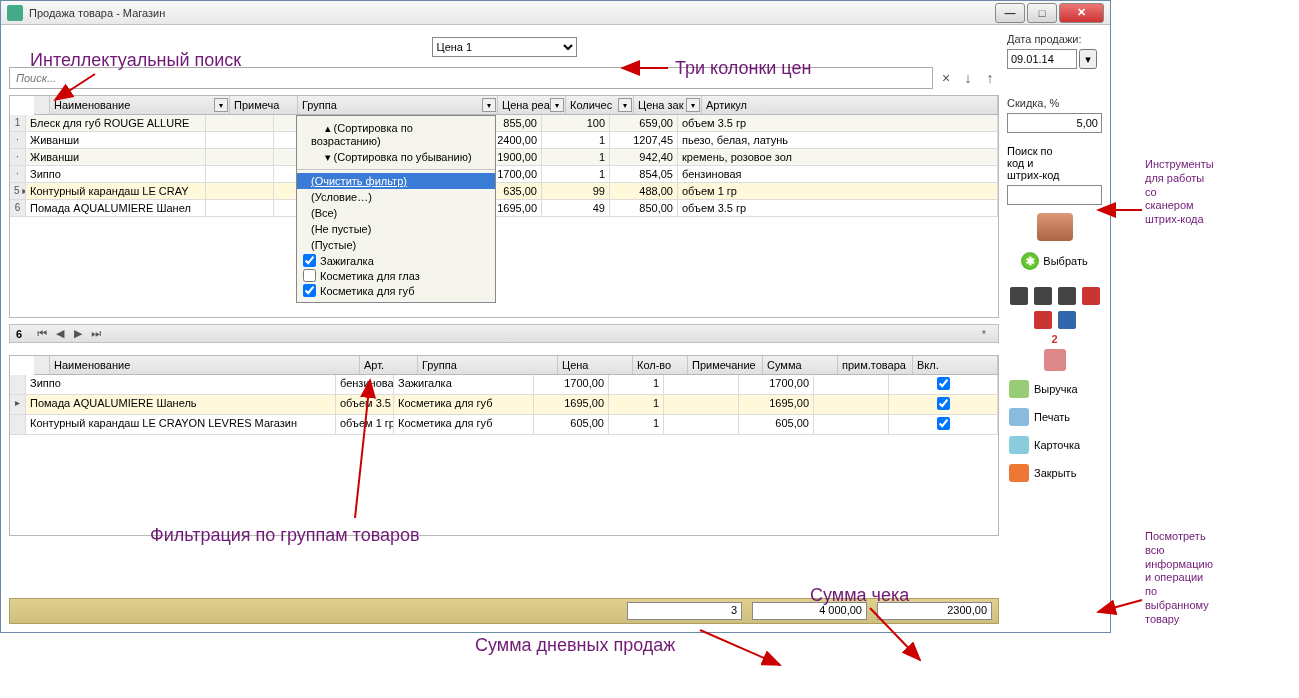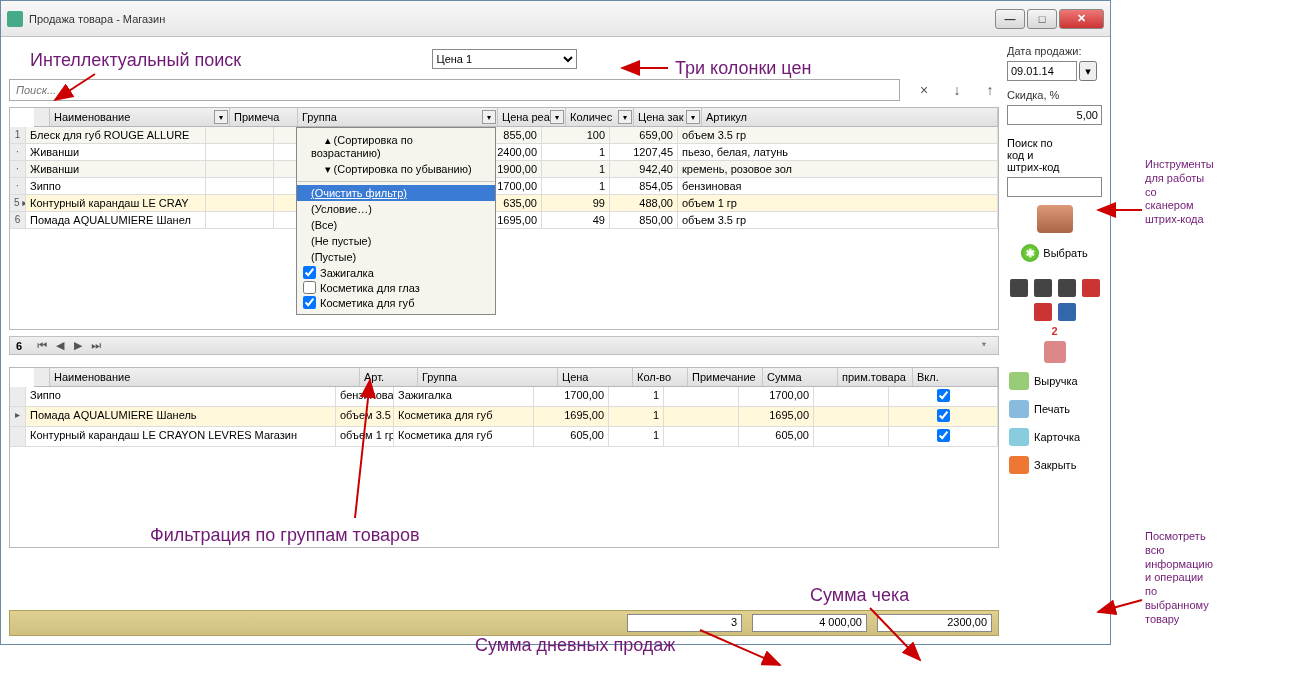--- a/index.html
+++ b/index.html
@@ -1,28 +1,28 @@
 <!DOCTYPE html>
 <html><head>
 <meta charset="utf-8">
 <style>
 * { box-sizing: border-box; margin: 0; padding: 0; font-family: Tahoma, Arial, sans-serif; font-size: 11px; }
 body { background: #fff; }
 .window { width: 1111px; margin: 0; border: 1px solid #6b8aa6; background: #fff; position: relative; }
-.titlebar { height: 36px; background: linear-gradient(#f8f8f8,#e8e8e8); border-bottom: 1px solid #c0c0c0; display: flex; align-items: center; padding: 0 6px; }
+.titlebar { height: 24px; background: linear-gradient(#f8f8f8,#e8e8e8); border-bottom: 1px solid #c0c0c0; display: flex; align-items: center; padding: 0 6px; }
 .titlebar .icon { width: 16px; height: 16px; background: #4a8; border-radius: 2px; margin-right: 6px; }
 .titlebar .title { flex: 1; color: #333; }
 .winbtns { display: flex; gap: 2px; }
 .winbtn { width: 30px; height: 20px; background: linear-gradient(#f5f5f5,#d8d8d8); border: 1px solid #888; border-radius: 3px; display: flex; align-items: center; justify-content: center; cursor: pointer; font-weight: bold; color: #333; }
 .winbtn.close { background: linear-gradient(#e77,#c33); color: #fff; width: 45px; }
 .content { display: flex; padding: 8px; gap: 8px; position: relative; }
 .main { flex: 1; display: flex; flex-direction: column; gap: 6px; }
 .price-bar { display: flex; justify-content: center; padding: 4px 0; }
 .price-select { width: 145px; height: 20px; border: 1px solid #888; background: #fff; }
-.search-row { display: flex; align-items: center; gap: 15px; }
+.search-row { display: flex; align-items: center; gap: 4px; }
 .search-input { flex: 1; height: 22px; border: 1px solid #aaa; padding: 2px 6px; color: #999; font-style: italic; background: #fff; }
 .sbtn { width: 18px; height: 18px; display: flex; align-items: center; justify-content: center; cursor: pointer; color: #555; font-size: 14px; }
 .grid { border: 1px solid #b8b8b8; background: #fff; }
 .ghead { display: flex; background: linear-gradient(#f0f0f0,#e0e0e0); border-bottom: 1px solid #b8b8b8; margin-left: 24px; }
 .ghead .gh { border-right: 1px solid #c8c8c8; padding: 3px 4px; position: relative; overflow: hidden; white-space: nowrap; }
 .gh .gdrop { position: absolute; right: 1px; top: 2px; width: 14px; height: 14px; border: 1px solid #999; background: #f0f0f0; display: flex; align-items: center; justify-content: center; font-size: 8px; cursor: pointer; }
 .grow { display: flex; border-bottom: 1px solid #dcdcdc; }
 .grow .gc { border-right: 1px solid #dcdcdc; padding: 2px 4px; overflow: hidden; white-space: nowrap; }
 .grow:nth-child(odd) { background: #fff; }
 .grow:nth-child(even) { background: #f7f7f0; }
@@ -268,21 +268,21 @@
 
     </div>
 
     <div class="side">
       <label>Дата продажи:</label>
       <div class="date-row">
         <input value="09.01.14" style="">
         <button>▾</button>
       </div>
 
-      <label style="margin-top:4px">Скидка, %</label>
+      <label style="margin-top:24px">Скидка, %</label>
       <input class="num-in" value="5,00" style="">
 
       <div style="margin-top:8px">
         <div><span>Поиск по</span></div>
         <div><span>код и</span></div>
         <div><span>штрих-код</span></div>
       </div>
       <input style="">
 
       <div style="text-align:center">

